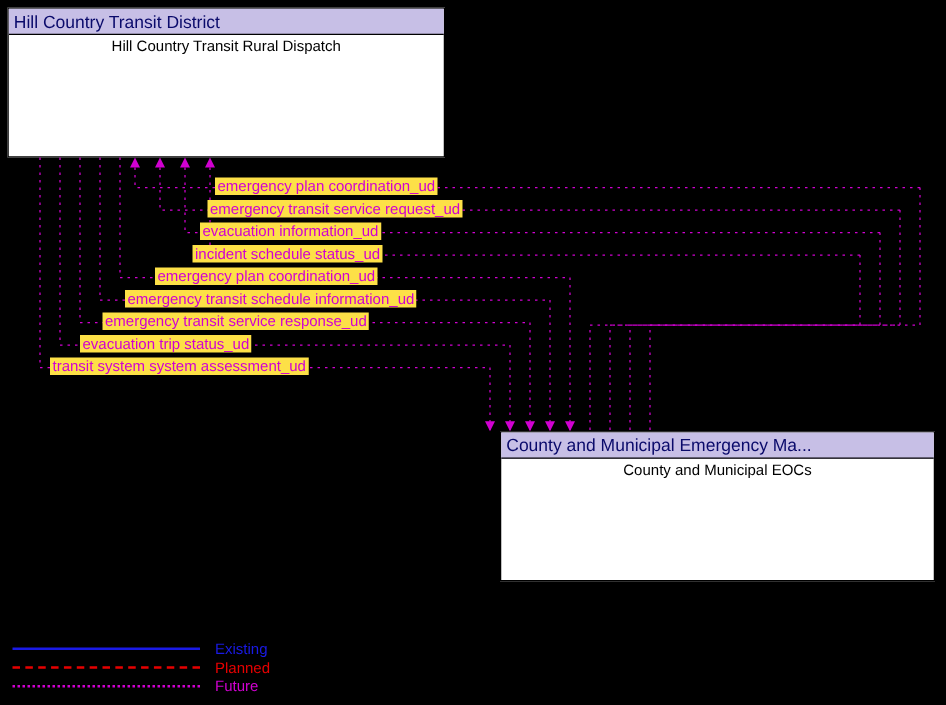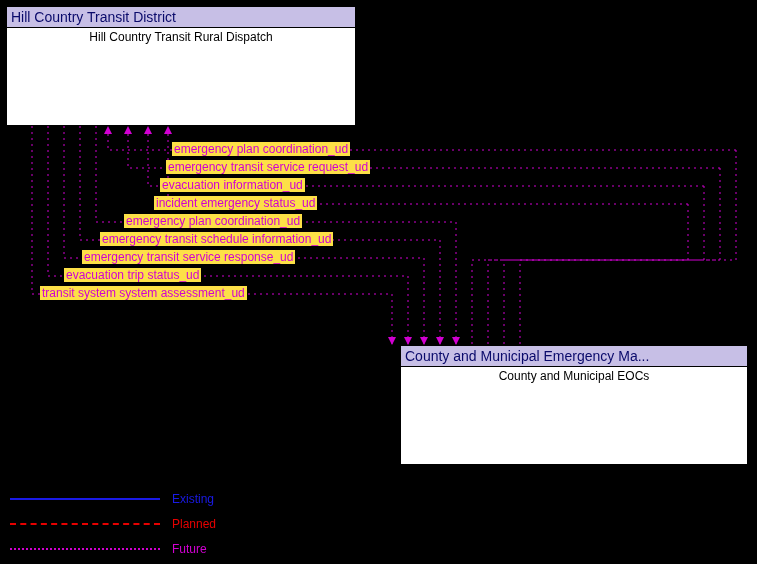--- a/index.html
+++ b/index.html
@@ -1,21 +1,21 @@
 <!DOCTYPE html>
 <html><head>
 <meta charset="utf-8">
 <style>
   html,body{margin:0;padding:0;background:#fff;width:757px;height:564px;font-family:Arial,Helvetica,sans-serif;overflow:hidden}
   .canvas{position:relative;width:757px;height:564px;background:#000}
   .box{position:absolute;background:#fff;border:1px solid #000;box-sizing:border-box}
   .box-header{background:#c7bfe6;border-bottom:1px solid #000;color:#0a0a6b;font-size:14px;text-align:left;padding:2px 4px;white-space:nowrap;overflow:hidden}
   .box-title{color:#000;font-size:12px;text-align:center;padding:2px 4px}
   .flow-label{position:absolute;background:#fde047;color:#d100d1;font-size:12px;line-height:14px;padding:0 2px;white-space:nowrap}
-  .legend{position:absolute;left:10px;bottom:8px;display:grid;grid-template-columns:150px auto;row-gap:11px;align-items:center}
+  .legend{position:absolute;left:10px;bottom:8px;display:grid;grid-template-columns:150px auto;row-gap:1px;align-items:center}
   .legend-line{width:150px;height:0}
   .legend-line.existing{border-top:2px solid #1a1ae6}
   .legend-line.planned{border-top:2px dashed #e60000}
   .legend-line.future{border-top:2px dotted #d100d1}
   .legend-label{font-size:12px;margin-left:12px}
   .legend-label.existing{color:#1a1ae6}
   .legend-label.planned{color:#e60000}
   .legend-label.future{color:#d100d1}
   svg.wires{position:absolute;left:0;top:0;width:757px;height:564px;pointer-events:none}
   svg .fut{stroke:#d100d1;stroke-width:1;stroke-dasharray:2 4;fill:none}
@@ -62,21 +62,21 @@
     <polygon class="arrow" points="456,345 452,337 460,337"></polygon>
     <polygon class="arrow" points="440,345 436,337 444,337"></polygon>
     <polygon class="arrow" points="424,345 420,337 428,337"></polygon>
     <polygon class="arrow" points="408,345 404,337 412,337"></polygon>
     <polygon class="arrow" points="392,345 388,337 396,337"></polygon>
   </svg>
 
   <div class="flow-label" style="left:172px;top:142px">emergency plan coordination_ud</div>
   <div class="flow-label" style="left:166px;top:160px">emergency transit service request_ud</div>
   <div class="flow-label" style="left:160px;top:178px">evacuation information_ud</div>
-  <div class="flow-label" style="left:154px;top:196px">incident emergency status_ud</div>
+  <div class="flow-label" style="left:154px;top:196px">incident schedule status_ud</div>
 
   <div class="flow-label" style="left:124px;top:214px">emergency plan coordination_ud</div>
   <div class="flow-label" style="left:100px;top:232px">emergency transit schedule information_ud</div>
   <div class="flow-label" style="left:82px;top:250px">emergency transit service response_ud</div>
   <div class="flow-label" style="left:64px;top:268px">evacuation trip status_ud</div>
   <div class="flow-label" style="left:40px;top:286px">transit system system assessment_ud</div>
 
   <div class="legend">
     <div class="legend-line existing"></div>
     <div class="legend-label existing">Existing</div>

